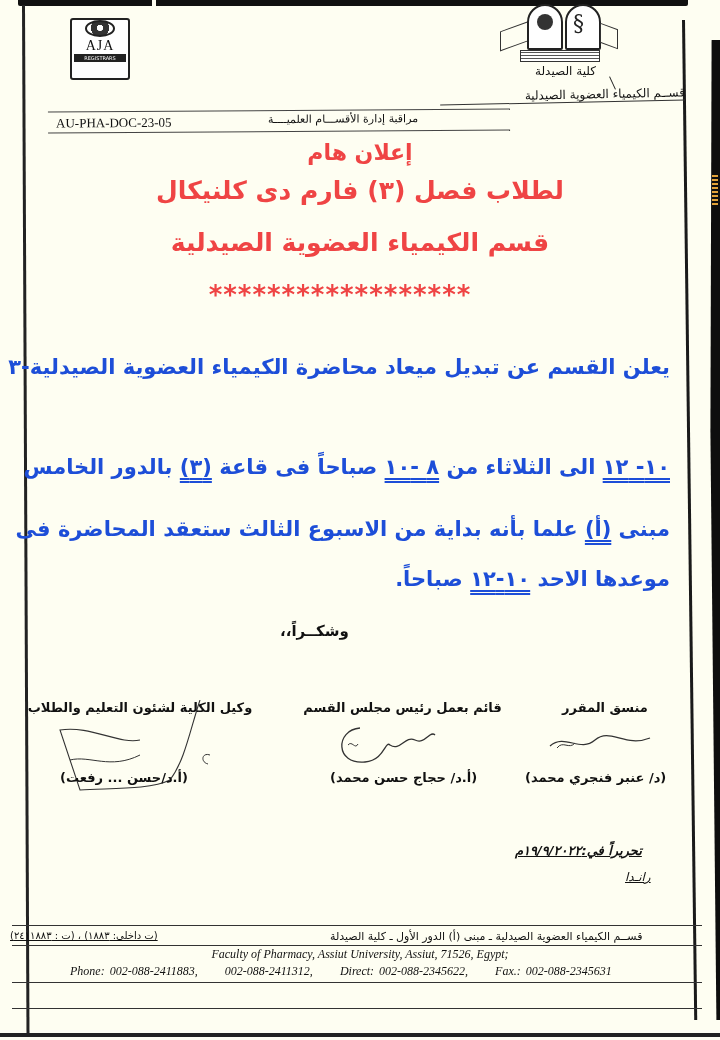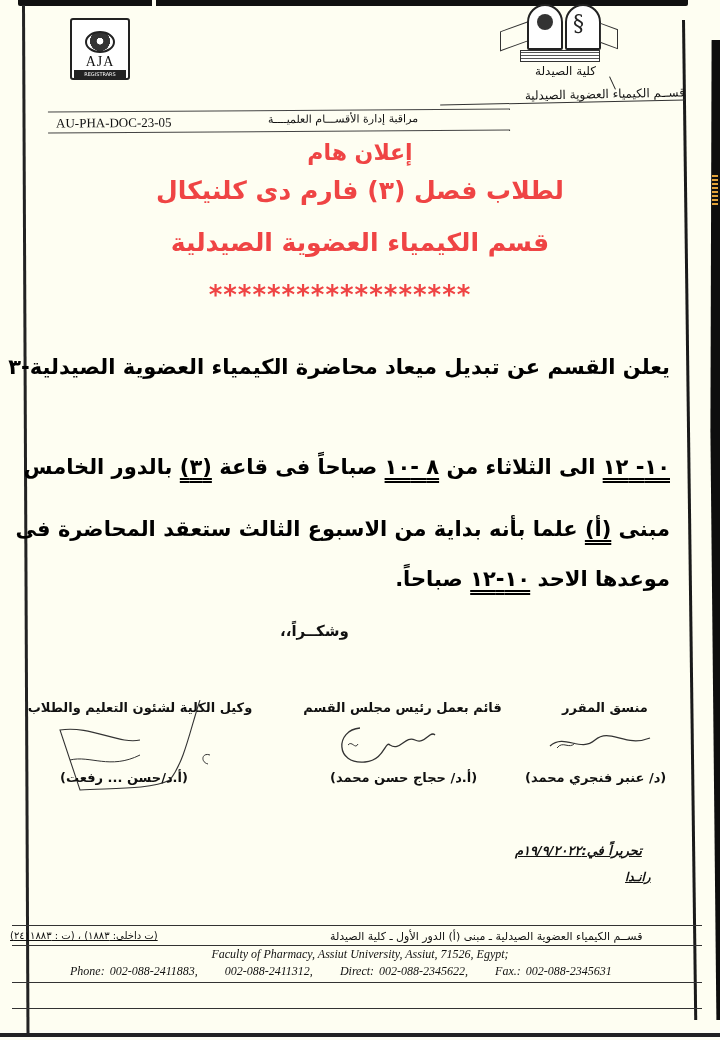--- a/index.html
+++ b/index.html
@@ -40,21 +40,21 @@
     .bottom-edge {
       position: absolute; left: 0; top: 1033px; width: 720px; height: 4px;
       background: #222;
     }
 
     
     .aja-logo {
       position: absolute; left: 70px; top: 18px; width: 60px; height: 62px;
       border: 2px solid #222; border-radius: 3px; background: #fff;
       display: flex; flex-direction: column; align-items: center; justify-content: flex-end;
-      padding-bottom: 0;
+      padding-bottom: 16px;
     }
     .aja-globe {
       width: 30px; height: 22px; border-radius: 50%;
       background: radial-gradient(circle at 50% 45%, #fff 0 20%, #333 22% 60%, #fff 62%);
       border: 2px solid #222; margin-bottom: 2px;
     }
     .aja-text { font-family: "Liberation Serif", serif; font-size: 14px; line-height: 14px; color: #111; letter-spacing: 1px; }
     .aja-sub { background: #222; color: #fff; font-size: 5px; padding: 1px 2px; line-height: 6px; margin-top: 1px; width: 52px; text-align: center; }
 
     .faculty-seal {
@@ -103,21 +103,21 @@
       font-family: "DejaVu Sans", sans-serif; font-weight: bold; color: #ef4444;
     }
     .title-1 { top: 140px; font-size: 22px; }
     .title-2 { top: 176px; font-size: 25px; }
     .title-3 { top: 228px; font-size: 25px; }
     .stars { top: 280px; font-size: 26px; letter-spacing: 1px; left: 190px; width: 300px; }
 
     
     .body-line {
       position: absolute; right: 50px; direction: rtl; text-align: right;
-      font-family: "DejaVu Sans", sans-serif; font-weight: bold; font-size: 21px; color: #000000;
+      font-family: "DejaVu Sans", sans-serif; font-weight: bold; font-size: 21px; color: #1d4ed8;
       white-space: nowrap;
     }
     .l1 { top: 355px; }
     .l2 { top: 405px; }
     .l3 { top: 455px; }
     .l4 { top: 517px; }
     .l5 { top: 567px; }
     .u { text-decoration: underline; text-decoration-style: double; text-underline-offset: 4px; }
     .thanks {
       position: absolute; left: 280px; top: 622px; direction: rtl; font-weight: bold; font-size: 15px;
@@ -131,21 +131,21 @@
     .sig-2 { left: 300px; width: 220px; }
     .sig-3 { left: 20px; width: 240px; }
     .scribble { position: absolute; }
 
     
     .issued {
       position: absolute; left: 515px; top: 843px; direction: rtl; font-size: 13px; font-weight: bold; font-style: italic;
       text-decoration: underline;
     }
     .writer {
-      position: absolute; left: 625px; top: 870px; direction: rtl; font-size: 12px; font-weight: bold; font-style: italic;
+      position: absolute; left: 625px; top: 870px; direction: rtl; font-size: 12px; font-weight: normal; font-style: italic;
       text-decoration: underline;
     }
 
     
     .f-line { position: absolute; left: 12px; width: 690px; height: 1px; background: #333; }
     .footer-ar-right {
       position: absolute; left: 330px; top: 930px; width: 370px; direction: rtl; text-align: left; font-size: 11px;
     }
     .footer-ar-left {
       position: absolute; left: 10px; top: 930px; direction: rtl; font-size: 10px; text-decoration: underline;

